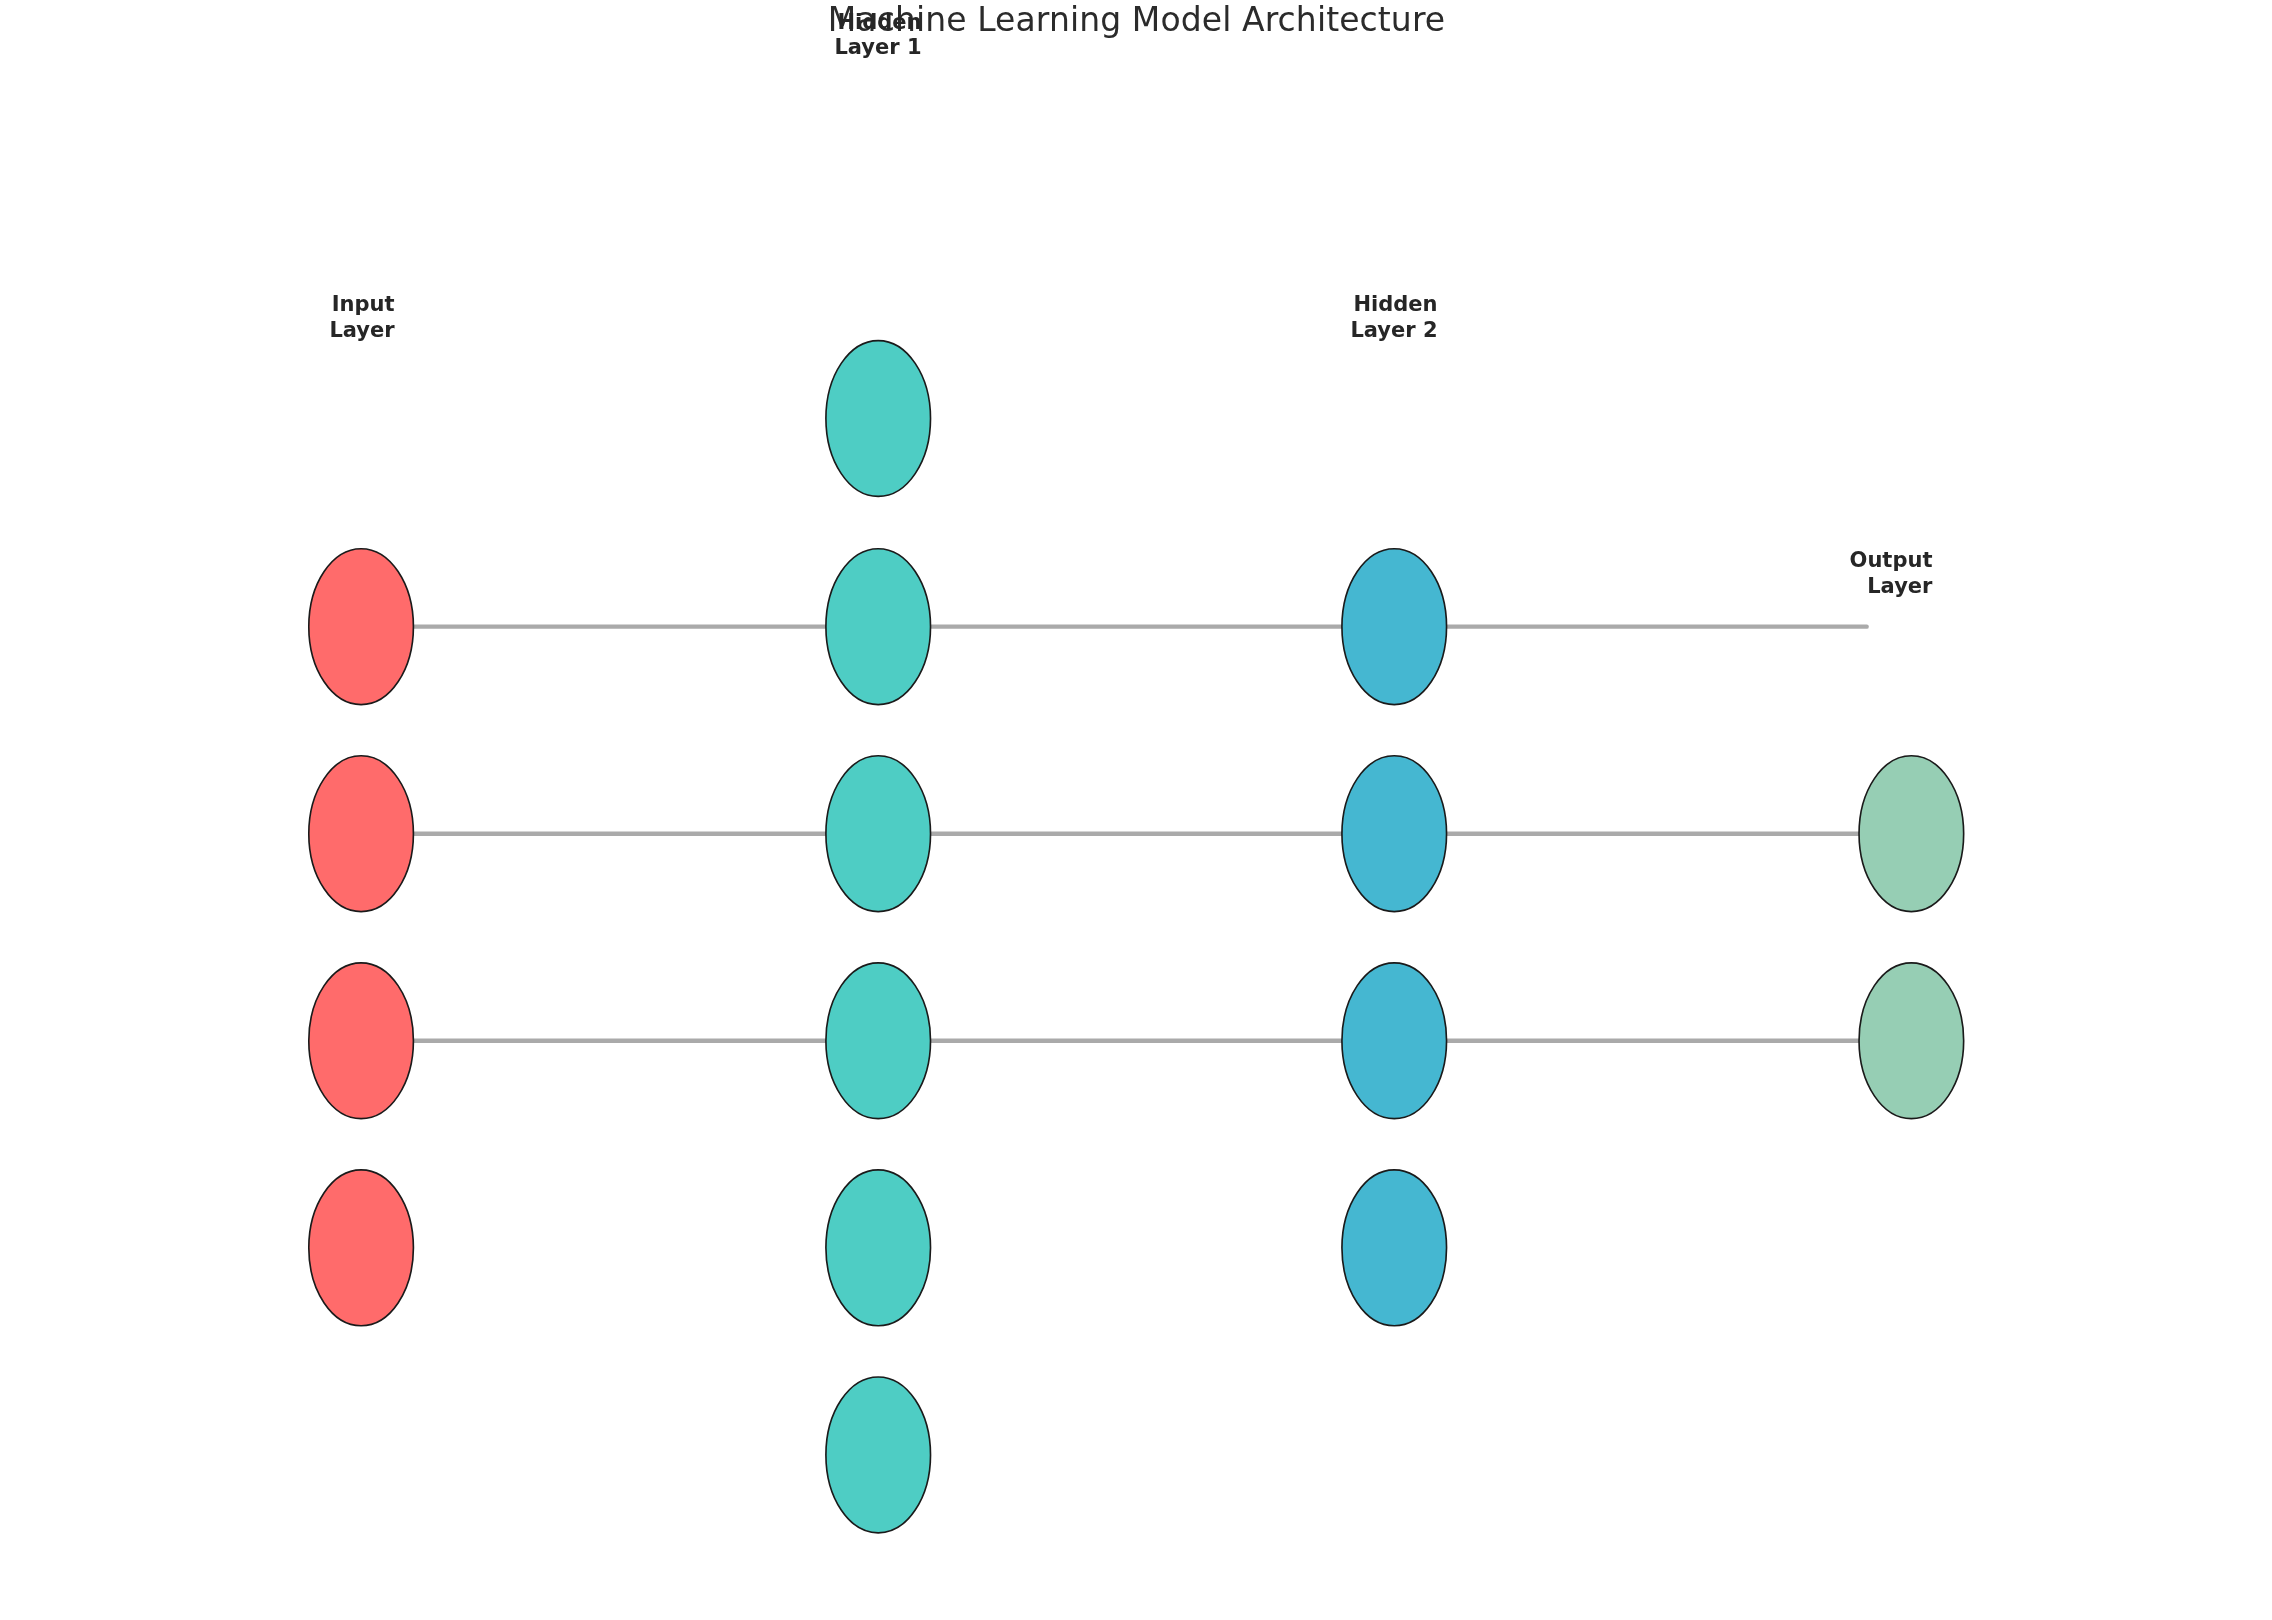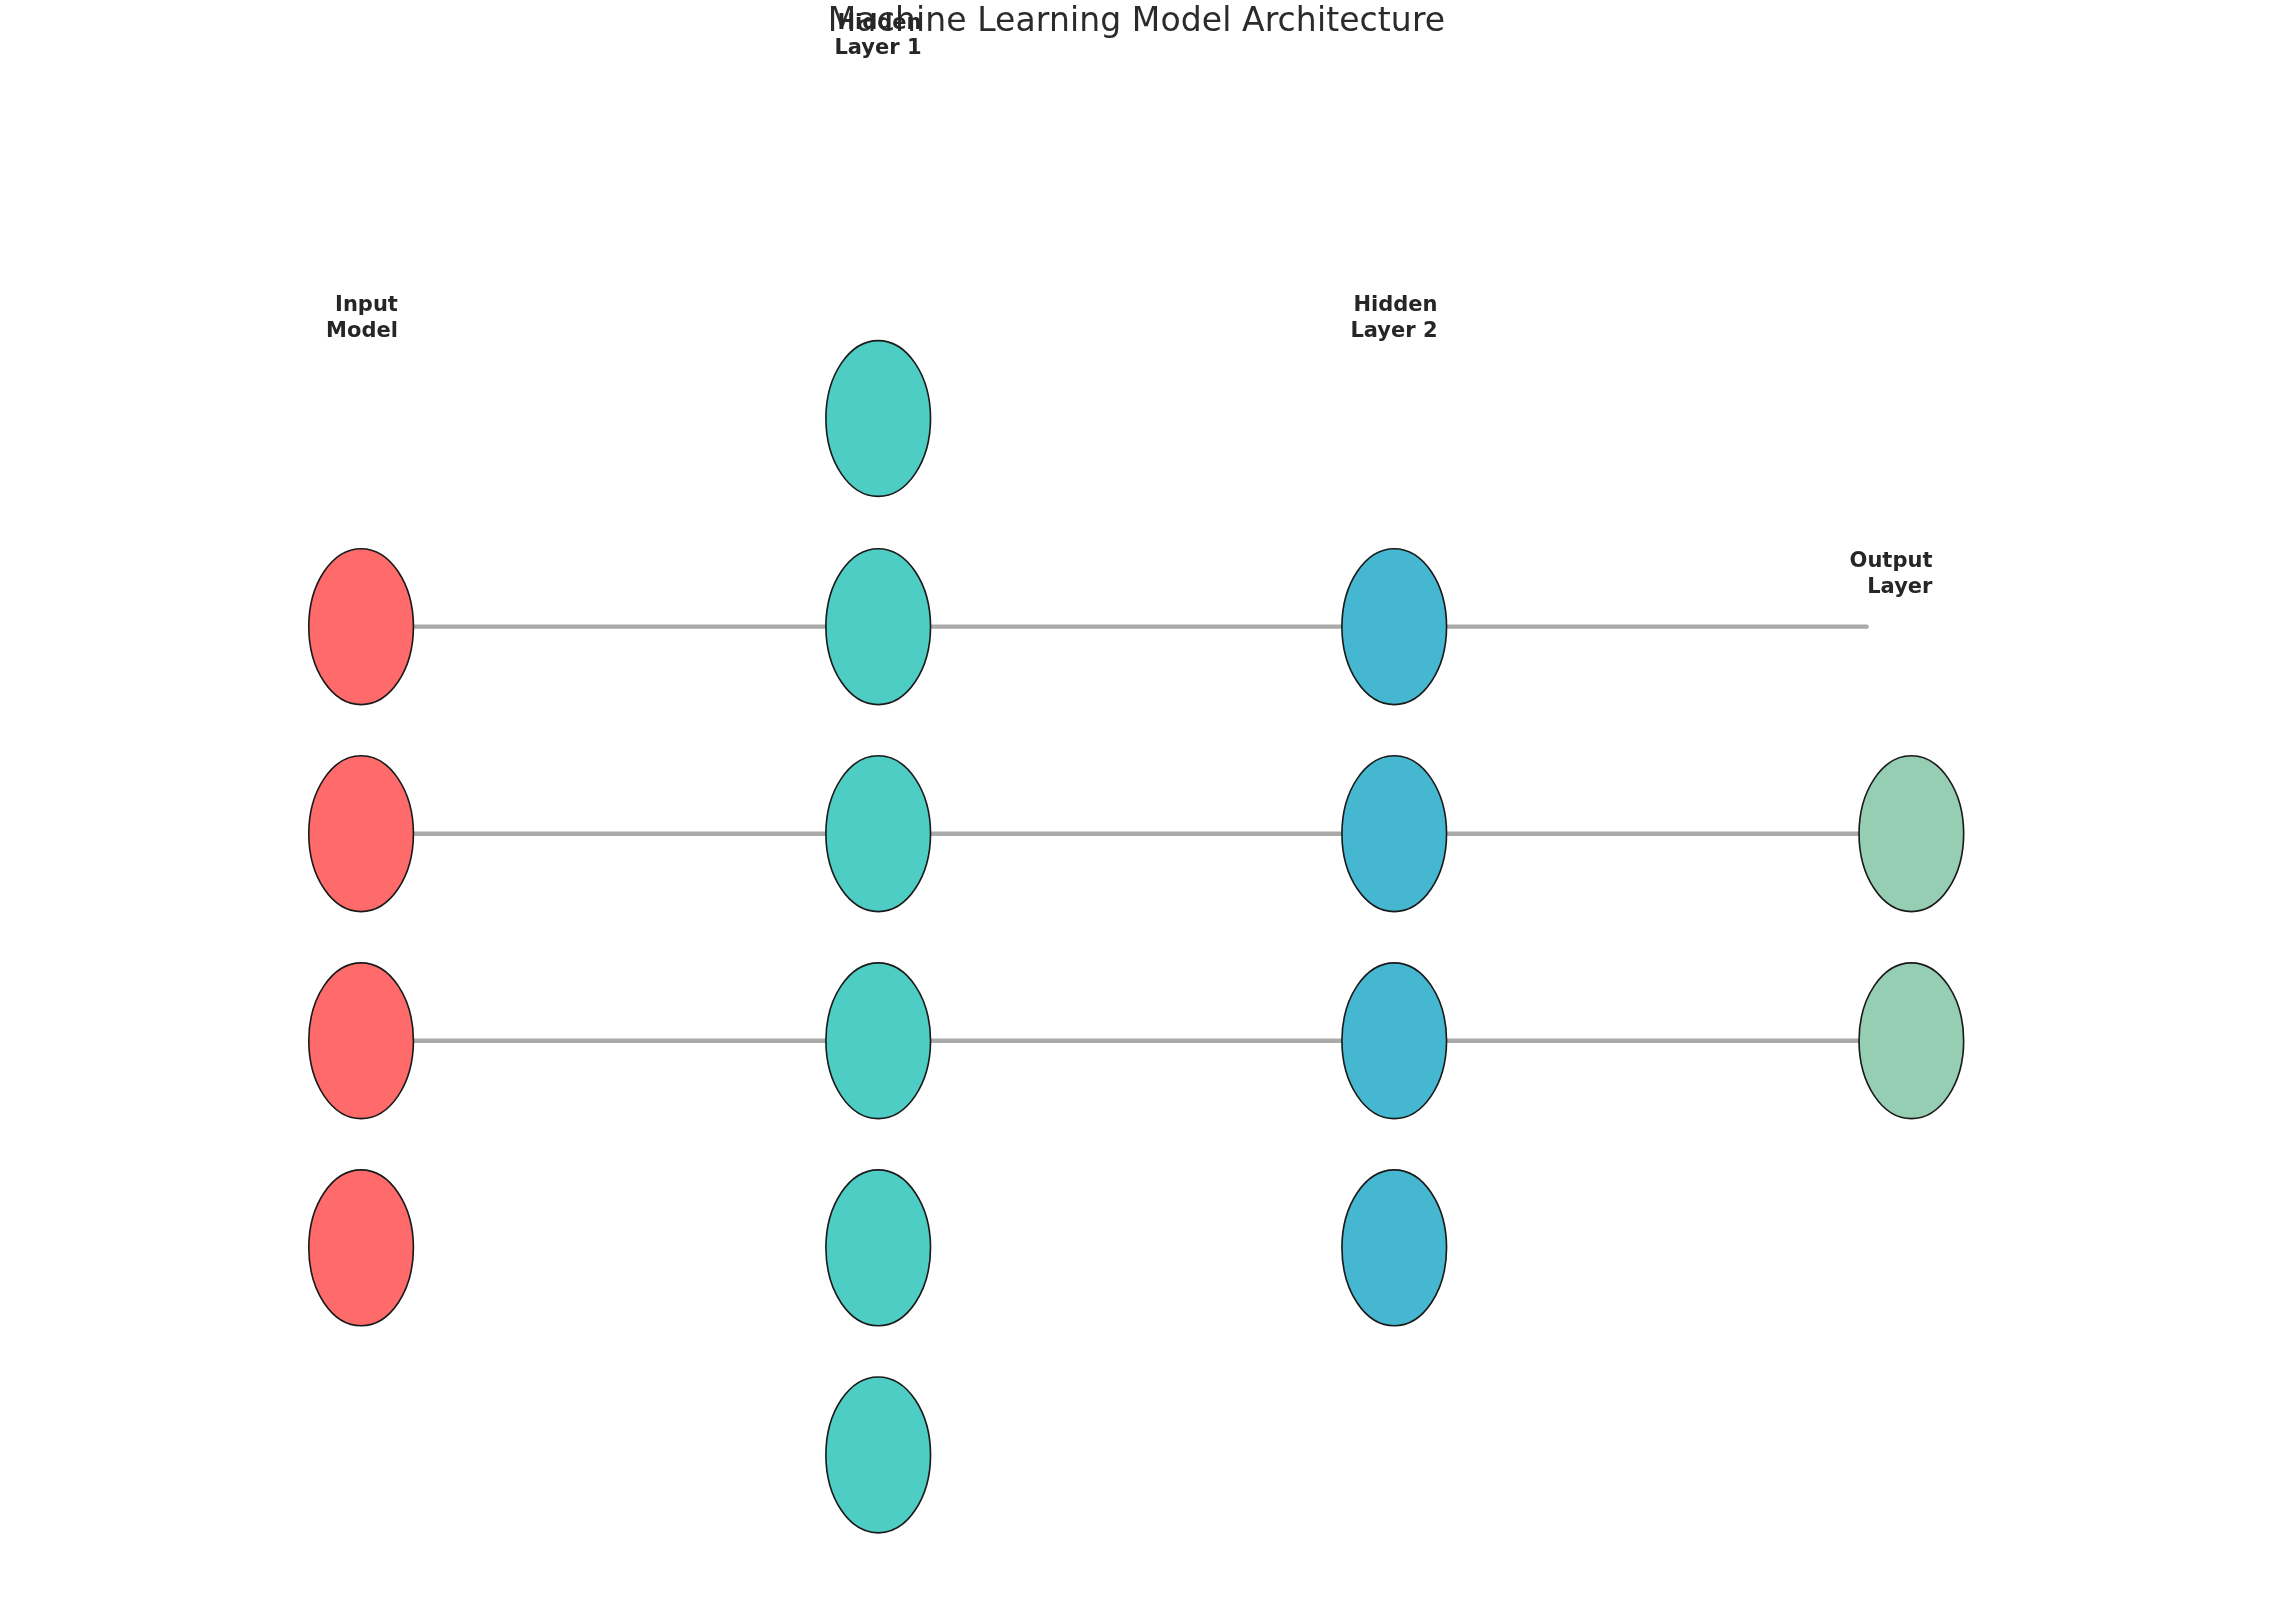--- a/index.html
+++ b/index.html
@@ -82,21 +82,21 @@
         <ellipse cx="2558" cy="1530" rx="96" ry="143" fill="#45b7d1" stroke="#1a1a1a" stroke-width="3"></ellipse>
         <ellipse cx="2558" cy="1910" rx="96" ry="143" fill="#45b7d1" stroke="#1a1a1a" stroke-width="3"></ellipse>
         <ellipse cx="2558" cy="2290" rx="96" ry="143" fill="#45b7d1" stroke="#1a1a1a" stroke-width="3"></ellipse>
         <ellipse cx="3507" cy="1530" rx="96" ry="143" fill="#96ceb4" stroke="#1a1a1a" stroke-width="3"></ellipse>
         <ellipse cx="3507" cy="1910" rx="96" ry="143" fill="#96ceb4" stroke="#1a1a1a" stroke-width="3"></ellipse>
       </g>
   </svg>
 
   <div id="label-layer">
       <div class="layer-label" style="left: 362px; top: 292px;">Input
-Model</div>
+Layer</div>
       <div class="layer-label" style="left: 878px; top: 9.8px;">Hidden
 Layer 1</div>
       <div class="layer-label" style="left: 1394px; top: 292px;">Hidden
 Layer 2</div>
       <div class="layer-label" style="left: 1891px; top: 548px;">Output
 Layer</div>
     </div>
 
 </div>
 

